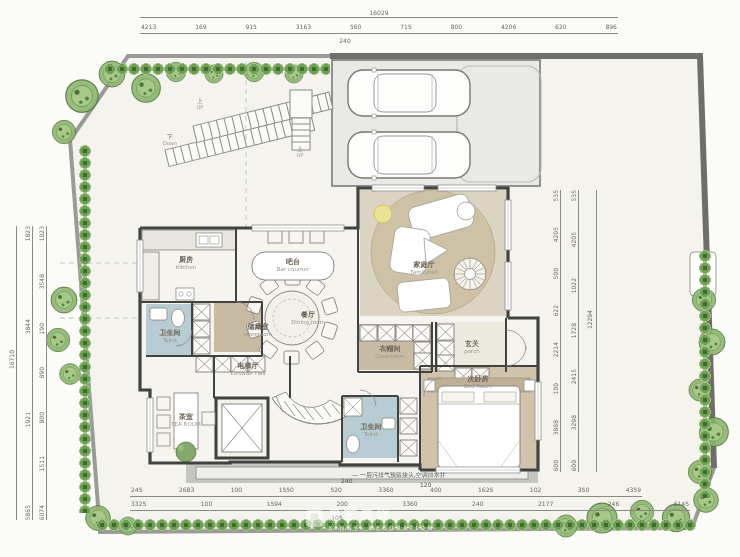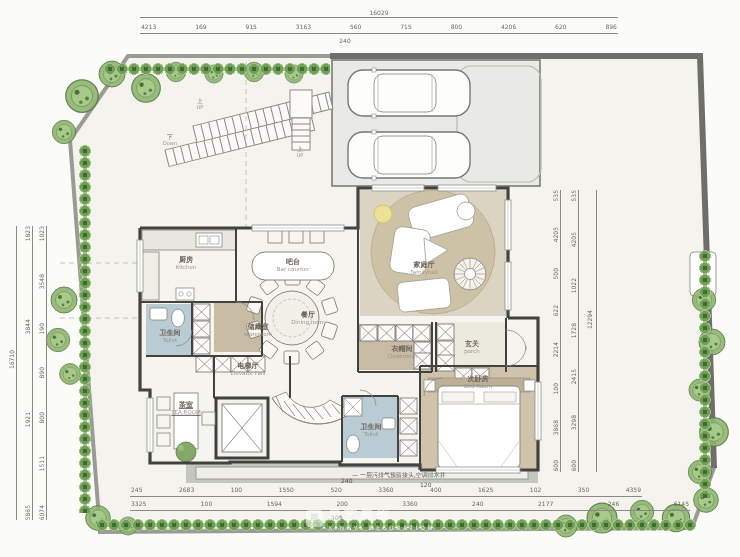--- a/index.html
+++ b/index.html
@@ -407,29 +407,29 @@
     <span class="en">Toilet</span>
   </div>
   <div class="roomlabel" style="left:238px;top:330px;margin-left:20px;">
     <span class="cn">储藏室</span>
     <span class="en">storeroom</span>
   </div>
   <div class="roomlabel" style="left:248px;top:369px;">
     <span class="cn">电梯厅</span>
     <span class="en">Elevator Hall</span>
   </div>
-  <div class="roomlabel" style="left:390px;top:352px;margin-left:12px;">
+  <div class="roomlabel" style="left:390px;top:352px;">
     <span class="cn">衣帽间</span>
     <span class="en">Cloakroom</span>
   </div>
   <div class="roomlabel" style="left:472px;top:347px;">
     <span class="cn">玄关</span>
     <span class="en">porch</span>
   </div>
-  <div class="roomlabel" style="left:186px;top:408px;text-decoration:underline;">
+  <div class="roomlabel" style="left:186px;top:420px;">
     <span class="cn">茶室</span>
     <span class="en">TEA ROOM</span>
   </div>
   <div class="roomlabel" style="left:371px;top:430px;">
     <span class="cn">卫生间</span>
     <span class="en">Toilet</span>
   </div>
   <div class="roomlabel" style="left:478px;top:382px;">
     <span class="cn">次卧房</span>
     <span class="en">Bed Room</span>

